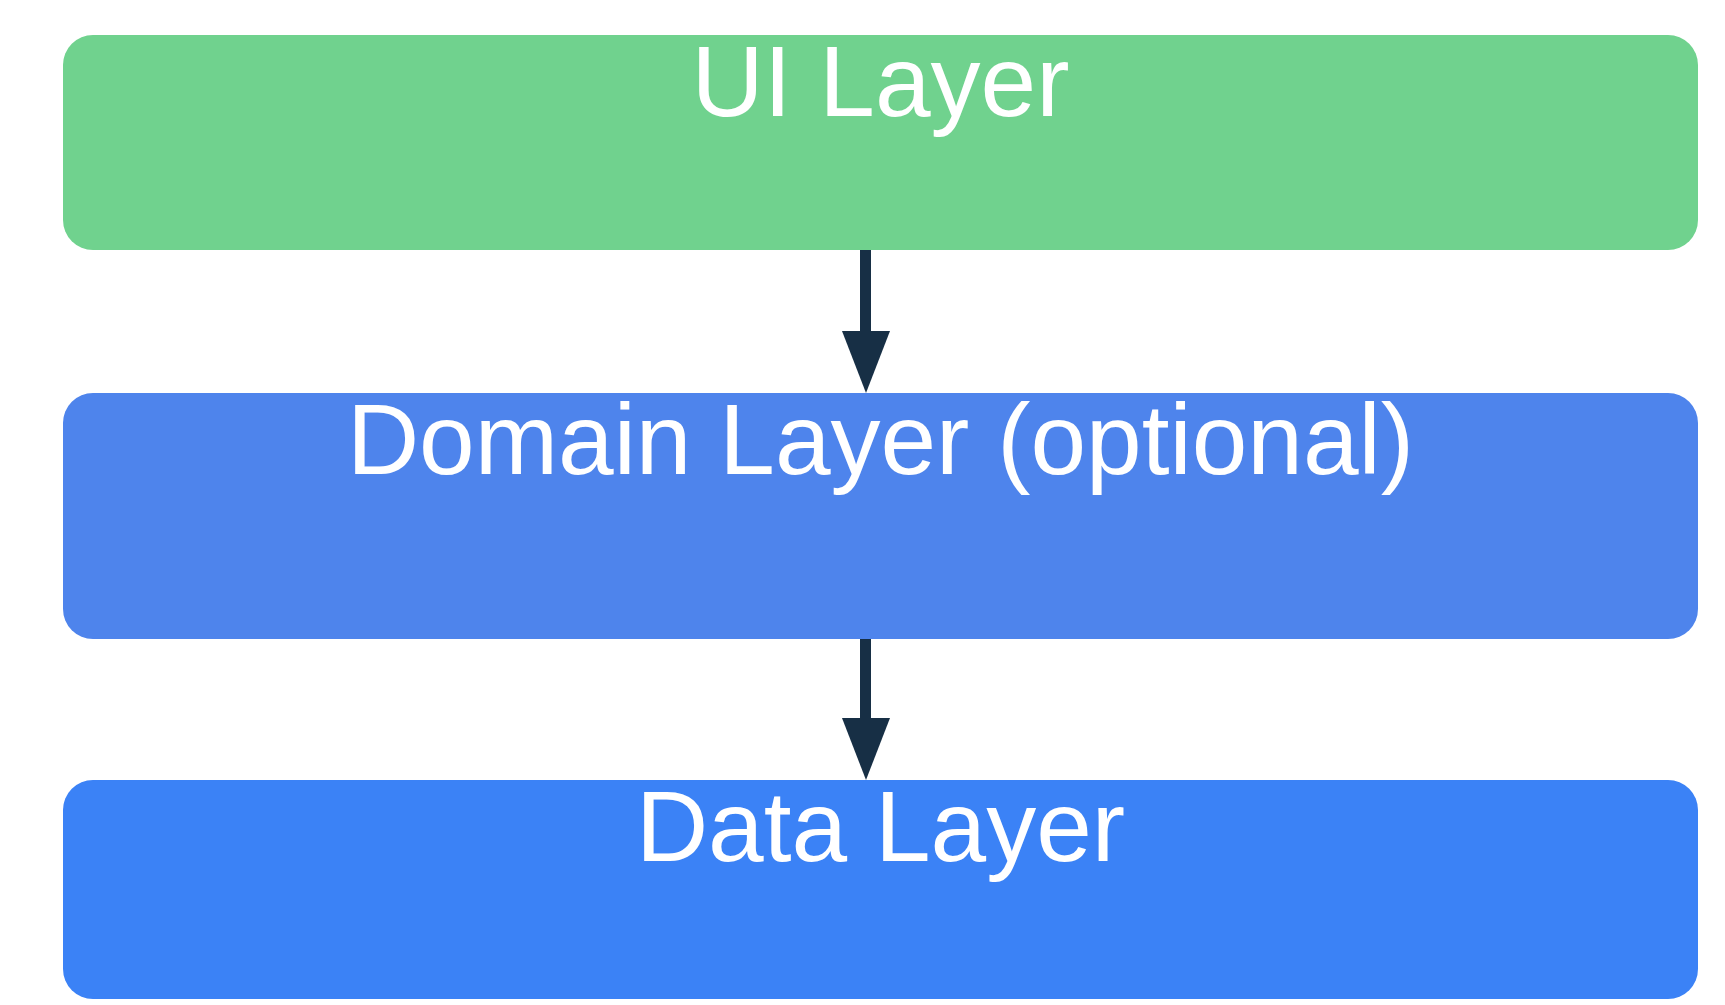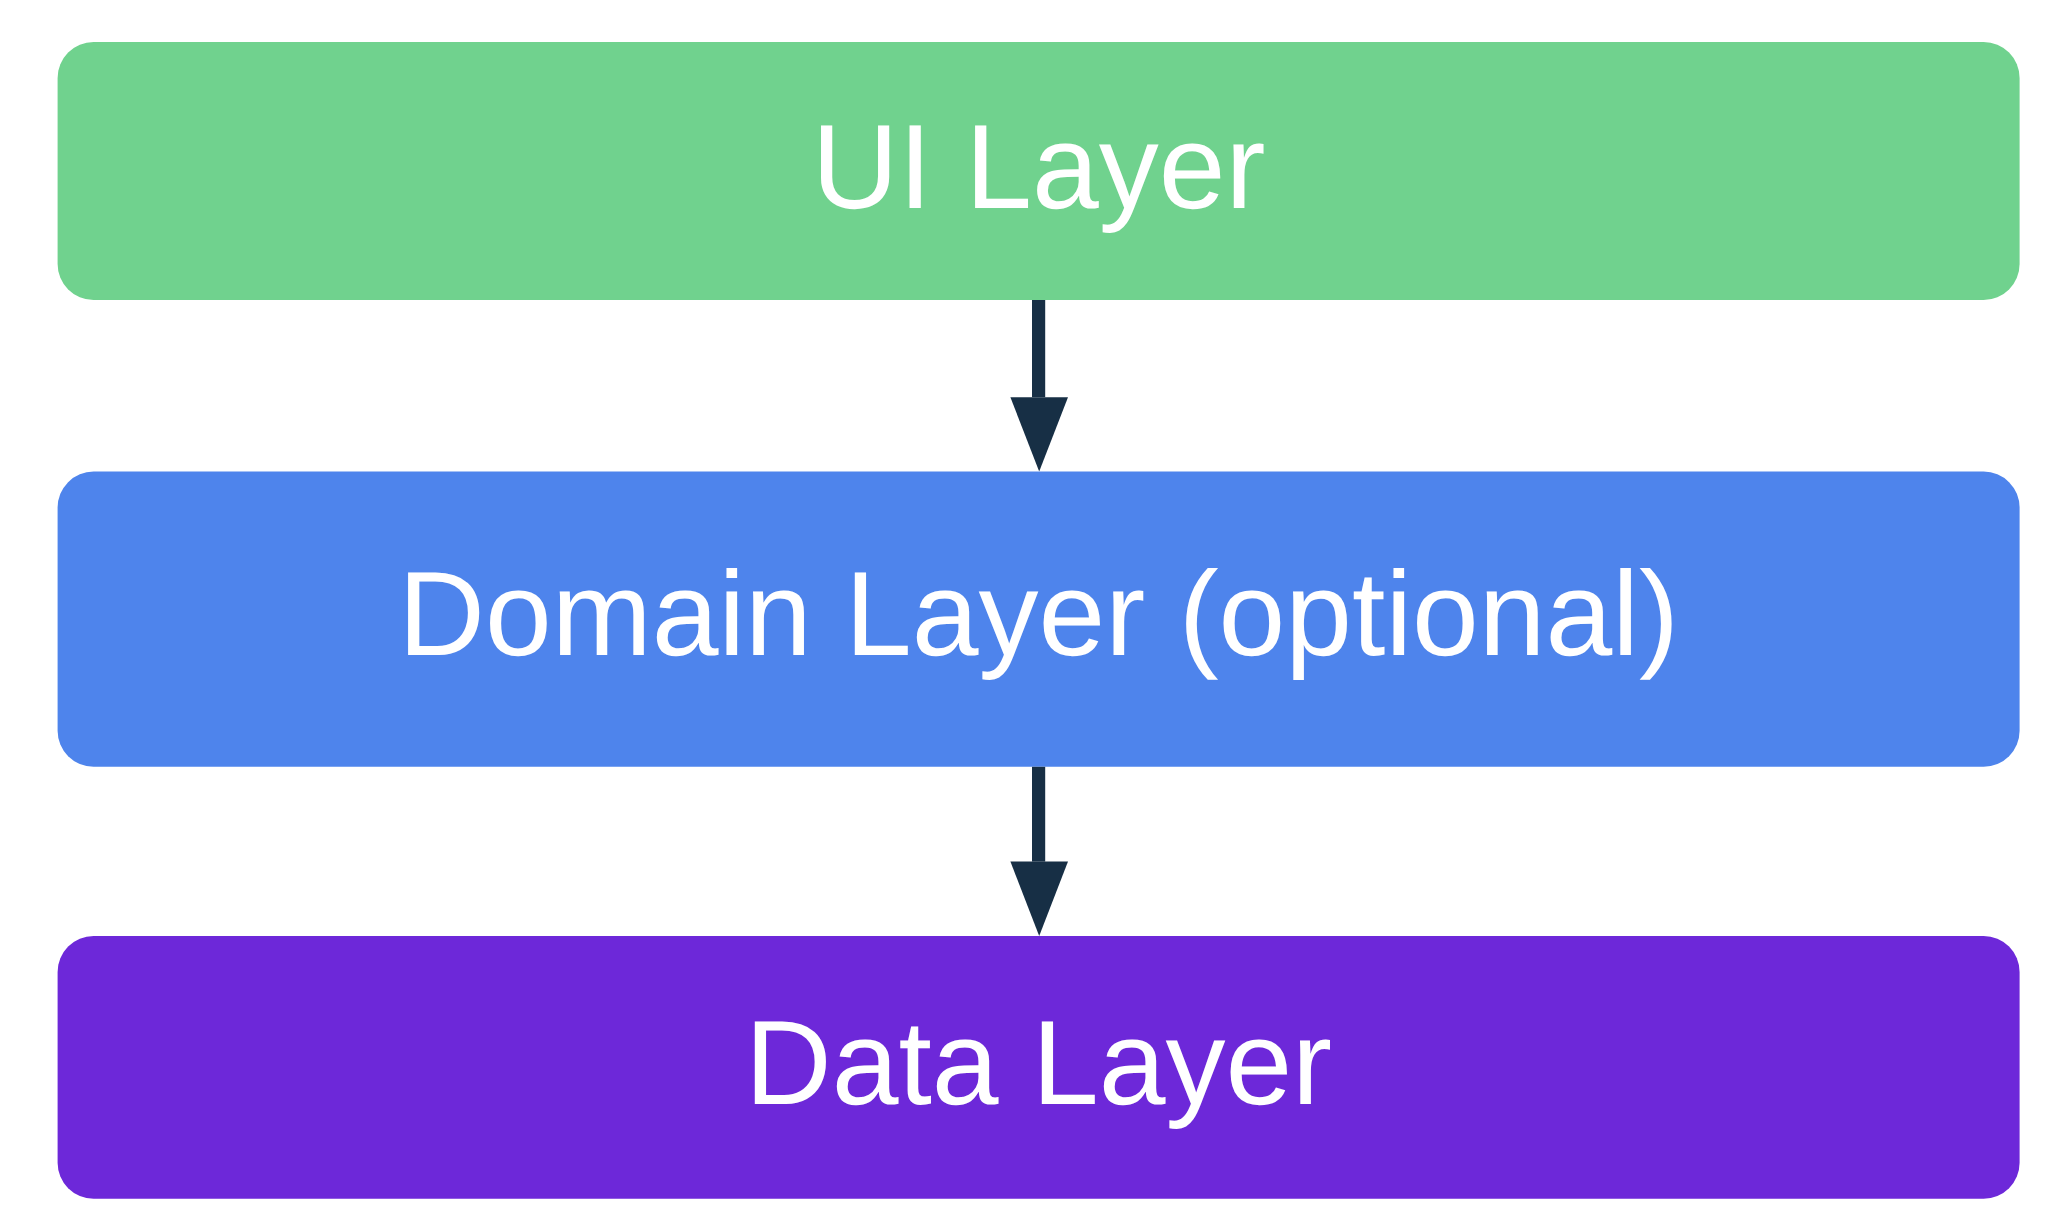--- a/index.html
+++ b/index.html
@@ -16,24 +16,24 @@
     box-sizing: border-box;
     padding: 35px 42px 38px 48px;
     display: flex;
     flex-direction: column;
     overflow: hidden;
   }
   .layer-box {
     width: 100%;
     border-radius: 30px;
     display: flex;
-    align-items: center;
     justify-content: center;
     box-sizing: border-box;
     flex: 0 0 auto;
+    margin-left: 15px;
   }
   .layer-box.ui     { height: 215px; }
   .layer-box.domain { height: 246px; }
   .layer-box.data   { height: 219px; }
   .layer-label {
     font-size: 100px;
     font-weight: 400;
     letter-spacing: 0px;
     line-height: 1;
     white-space: nowrap;
@@ -78,17 +78,17 @@
 
   <div class="layer-box domain" style="background: rgb(78, 132, 236); color: rgb(255, 255, 255);">
     <span class="layer-label">Domain Layer (optional)</span>
   </div>
 
   <div class="arrow second">
     <div class="arrow-shaft" style="background: rgb(23, 47, 69);"></div>
     <div class="arrow-head" style="border-top-color: rgb(23, 47, 69);"></div>
   </div>
 
-  <div class="layer-box data" style="background: #6d28d9; color: rgb(255, 255, 255);">
+  <div class="layer-box data" style="background: #3b82f6; color: rgb(255, 255, 255);">
     <span class="layer-label">Data Layer</span>
   </div>
 
 </div>
 
 </body></html>

